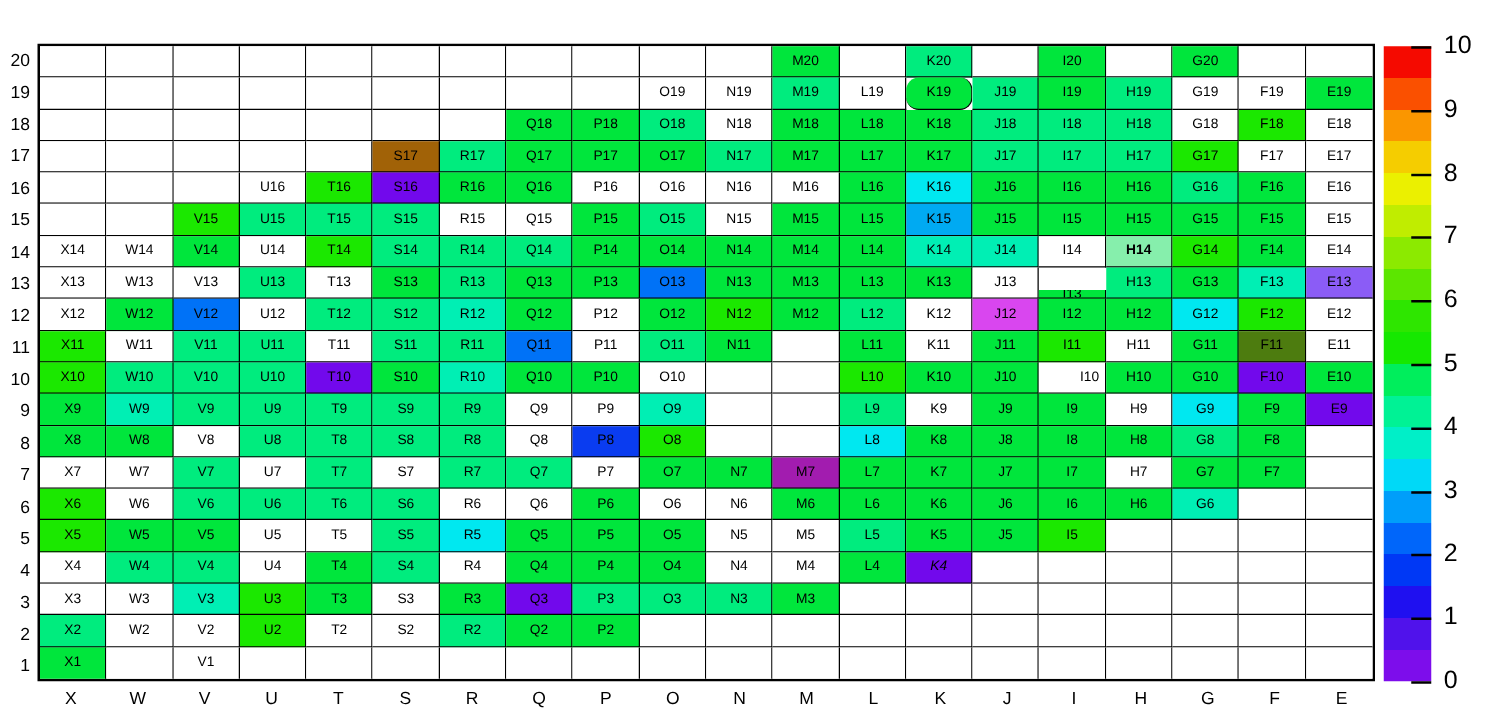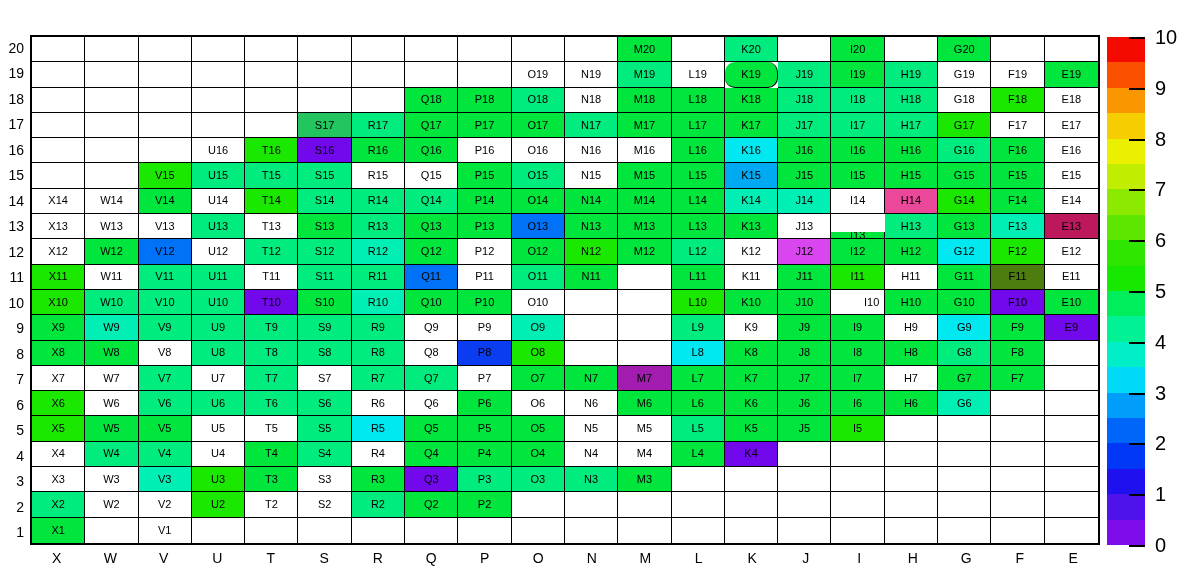--- a/index.html
+++ b/index.html
@@ -184,21 +184,21 @@
         <span>F18</span>
       </div>
       <div class="cell" style="background: rgb(255, 255, 255);">
         <span>E18</span>
       </div>
       <div class="cell" style="background: rgb(255, 255, 255);"></div>
       <div class="cell" style="background: rgb(255, 255, 255);"></div>
       <div class="cell" style="background: rgb(255, 255, 255);"></div>
       <div class="cell" style="background: rgb(255, 255, 255);"></div>
       <div class="cell" style="background: rgb(255, 255, 255);"></div>
-      <div class="cell" style="background: #22c55e;">
+      <div class="cell" style="background: #a16207;">
         <span>S17</span>
       </div>
       <div class="cell" style="background: rgb(0, 236, 126);">
         <span>R17</span>
       </div>
       <div class="cell" style="background: rgb(0, 230, 60);">
         <span>Q17</span>
       </div>
       <div class="cell" style="background: rgb(0, 230, 60);">
         <span>P17</span>
@@ -387,21 +387,21 @@
       </div>
       <div class="cell" style="background: rgb(0, 239, 180);">
         <span>K14</span>
       </div>
       <div class="cell" style="background: rgb(0, 239, 180);">
         <span>J14</span>
       </div>
       <div class="cell" style="background: rgb(255, 255, 255);">
         <span>I14</span>
       </div>
-      <div class="cell" style="background: #ec4899;">
+      <div class="cell" style="background: #86efac; font-weight: bold;">
         <span>H14</span>
       </div>
       <div class="cell" style="background: rgb(27, 232, 0);">
         <span>G14</span>
       </div>
       <div class="cell" style="background: rgb(0, 230, 60);">
         <span>F14</span>
       </div>
       <div class="cell" style="background: rgb(255, 255, 255);">
         <span>E14</span>
@@ -456,21 +456,21 @@
       </div>
       <div class="cell" style="background: rgb(0, 236, 126);">
         <span>H13</span>
       </div>
       <div class="cell" style="background: rgb(0, 230, 60);">
         <span>G13</span>
       </div>
       <div class="cell" style="background: rgb(0, 239, 180);">
         <span>F13</span>
       </div>
-      <div class="cell" style="background: #be185d;">
+      <div class="cell" style="background: #8b5cf6;">
         <span>E13</span>
       </div>
       <div class="cell" style="background: rgb(255, 255, 255);">
         <span>X12</span>
       </div>
       <div class="cell" style="background: rgb(0, 230, 60);">
         <span>W12</span>
       </div>
       <div class="cell" style="background: rgb(0, 114, 247);">
         <span>V12</span>
@@ -948,21 +948,21 @@
       </div>
       <div class="cell" style="background: rgb(255, 255, 255);">
         <span>N4</span>
       </div>
       <div class="cell" style="background: rgb(255, 255, 255);">
         <span>M4</span>
       </div>
       <div class="cell" style="background: rgb(0, 230, 60);">
         <span>L4</span>
       </div>
-      <div class="cell" style="background: rgb(114, 9, 236);">
+      <div class="cell" style="background: rgb(114, 9, 236); font-style: italic;">
         <span>K4</span>
       </div>
       <div class="cell" style="background: rgb(255, 255, 255);"></div>
       <div class="cell" style="background: rgb(255, 255, 255);"></div>
       <div class="cell" style="background: rgb(255, 255, 255);"></div>
       <div class="cell" style="background: rgb(255, 255, 255);"></div>
       <div class="cell" style="background: rgb(255, 255, 255);"></div>
       <div class="cell" style="background: rgb(255, 255, 255);"></div>
       <div class="cell" style="background: rgb(255, 255, 255);">
         <span>X3</span>

